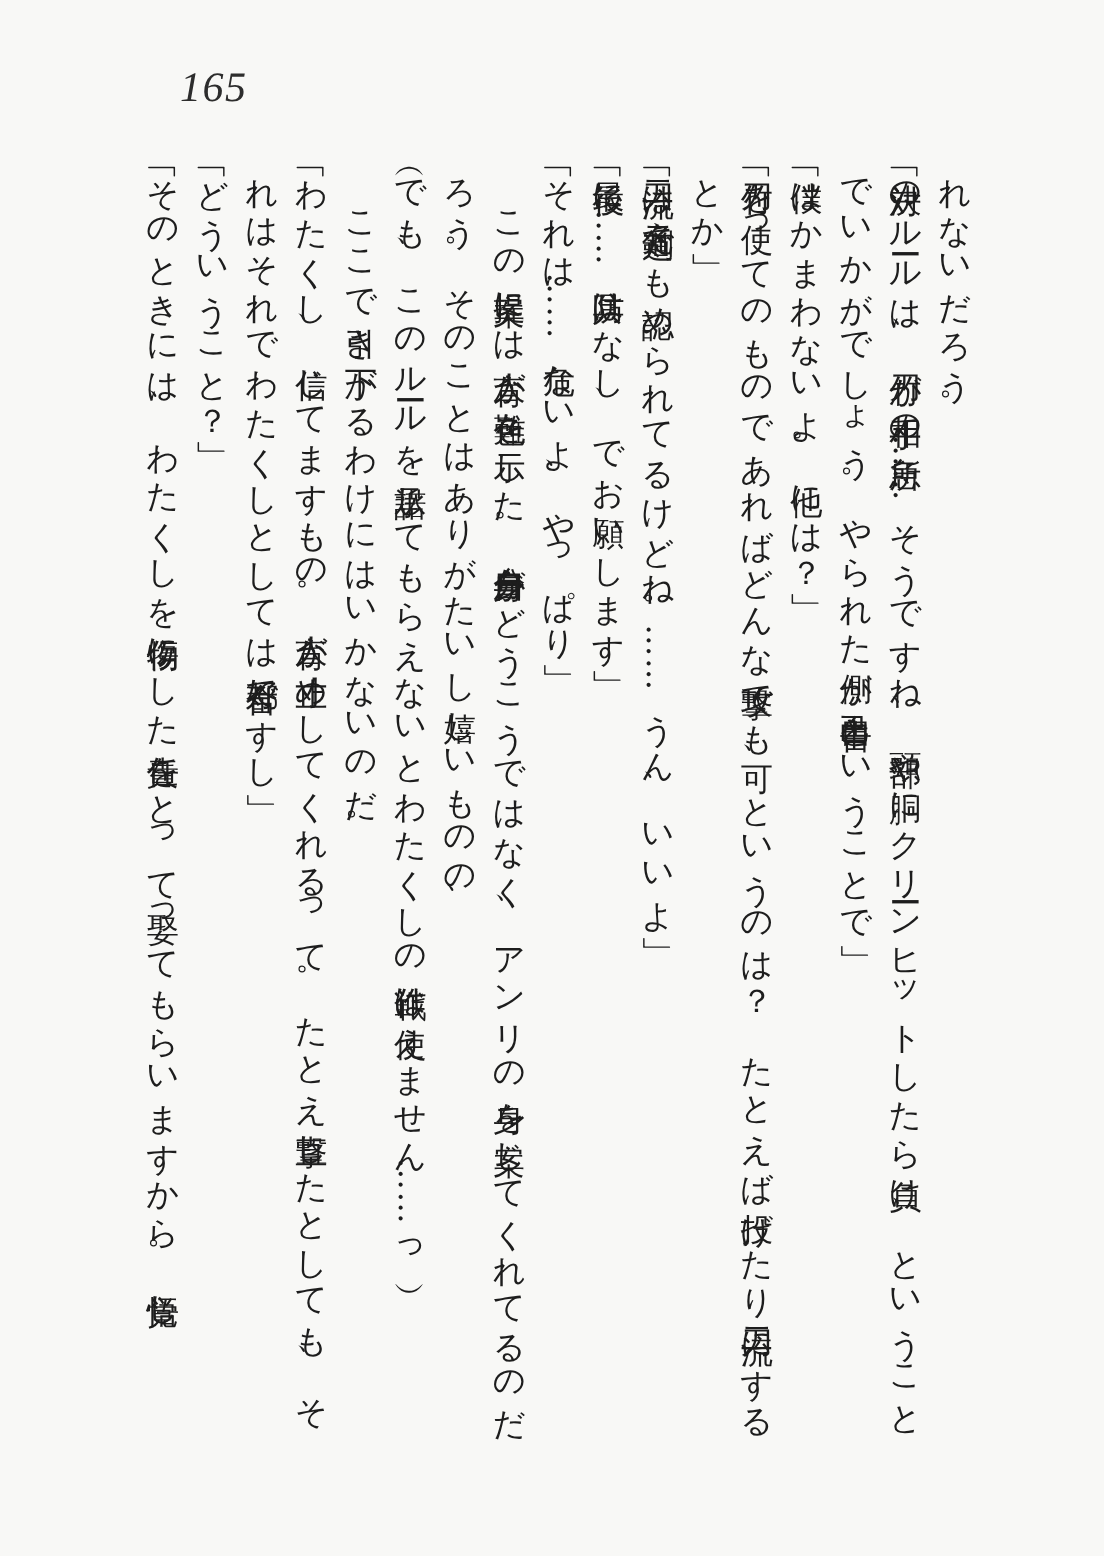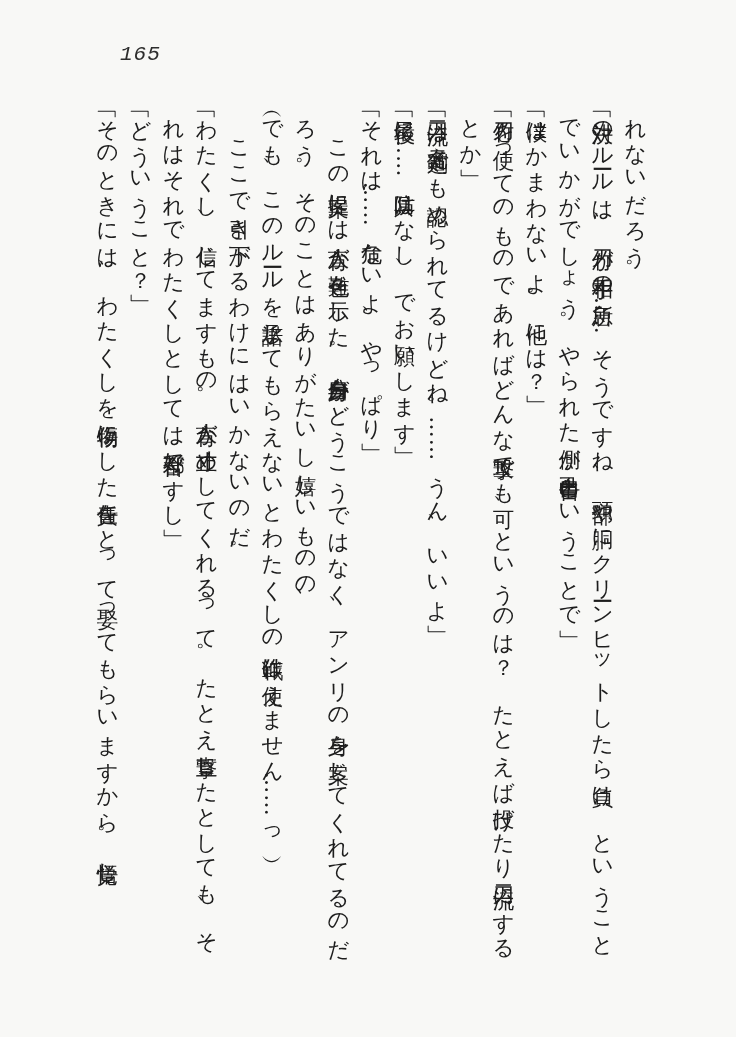--- a/index.html
+++ b/index.html
@@ -11,23 +11,23 @@
     width: 736px;
     height: 1037px;
     background: #f8f8f6;
     overflow: hidden;
     font-family: "DejaVu Serif", "Liberation Serif", serif;
   }
   .page-number {
     position: absolute;
     top: 43px;
     left: 120px;
-    font-family: Liberation Mono, monospace;
+    font-family: Liberation Serif, serif;
     font-style: italic;
-    font-size: 21px;
+    font-size: 28px;
     letter-spacing: 1px;
     color: #2d2d2d;
   }
   .text-block {
     position: absolute;
     top: 104px;
     right: 84px;
     height: 860px;
     writing-mode: vertical-rl;
     text-orientation: mixed;

